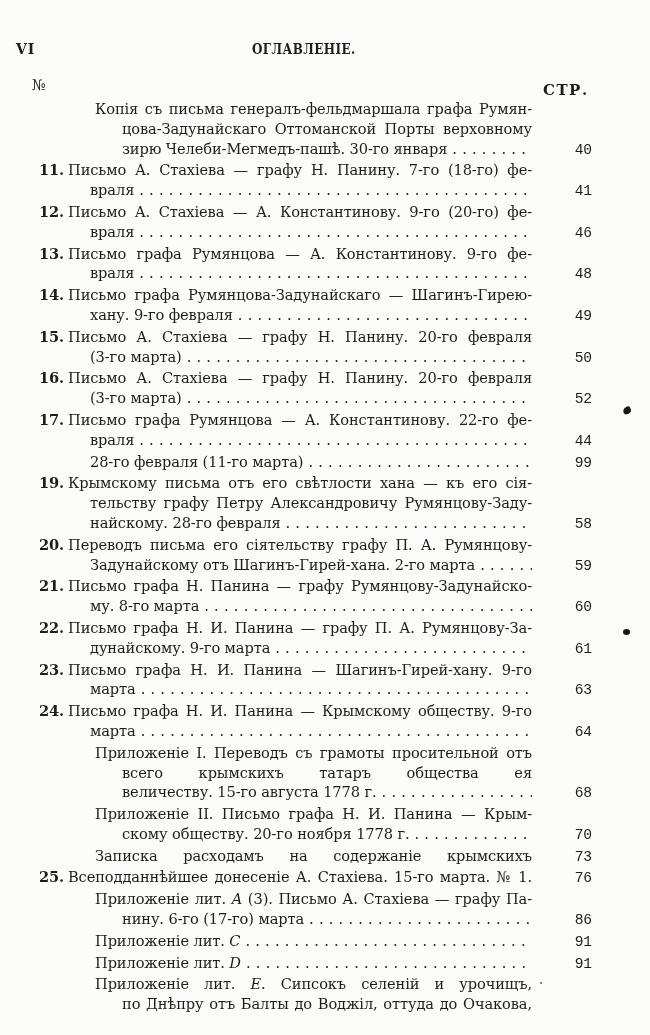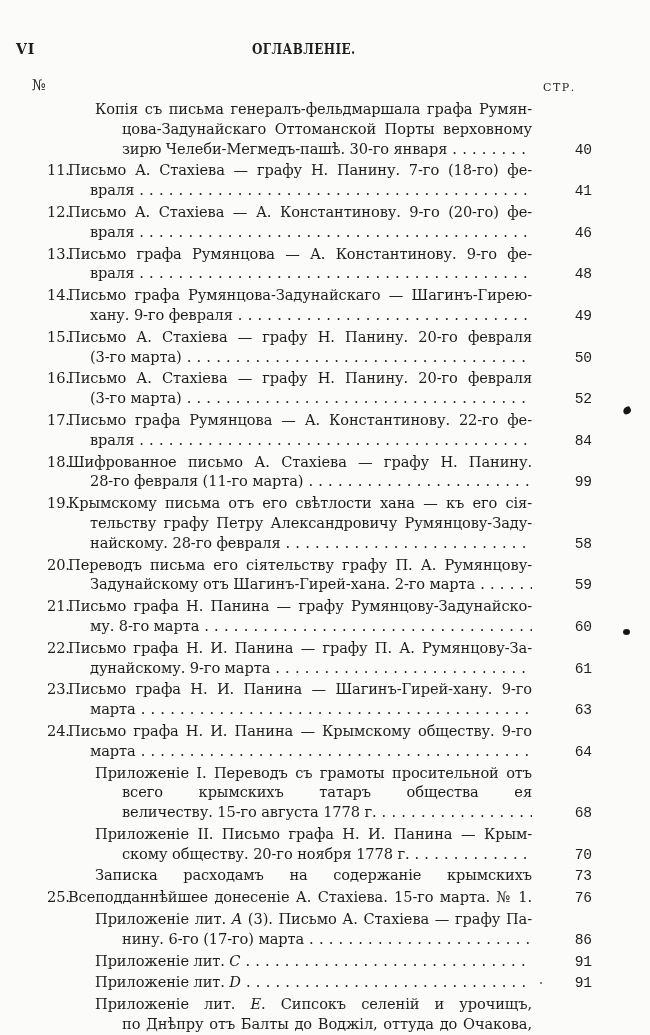--- a/index.html
+++ b/index.html
@@ -22,35 +22,35 @@
     font-size: 15px; font-weight: bold; letter-spacing: 0.5px;
     transform: scaleX(0.80); transform-origin: left top;
     white-space: nowrap;
   }
   .col-head-num {
     position: absolute; left: 32px; top: 77px;
     font-size: 14.5px;
   }
   .col-head-page {
     position: absolute; left: 543px; top: 81px;
-    font-size: 11px; font-weight: normal; letter-spacing: 1.5px;
+    font-size: 15px; font-weight: bold; letter-spacing: 1.5px;
   }
 
   
   .toc {
     position: absolute; left: 35px; top: 99px; width: 557px;
     font-size: 14.6px; line-height: 19.8px; letter-spacing: -0.1px;
   }
   .entry { margin: 0; }
   .line { display: flex; align-items: baseline; position: relative; }
   .line.main-first { padding-left: 33px; }
   .line.main-cont  { padding-left: 55px; }
   .line.sub-first  { padding-left: 60px; }
   .line.sub-cont   { padding-left: 87px; }
-  .num { position: absolute; left: 12px; top: 0; }
+  .num { position: absolute; left: 4px; top: 0; font-weight: bold; }
   .etext { white-space: nowrap; }
   .etext.fill {
     flex: 1 1 auto;
     white-space: normal;
     text-align: justify;
     text-align-last: justify;
     overflow: hidden; max-height: 19.8px;
   }
   .dots {
     flex: 1 1 auto; min-width: 0;
@@ -168,29 +168,24 @@
       </div>
       <div class="entry">
         <div class="line main-first">
           <span class="num">17.</span>
           <span class="etext fill">Письмо графа Румянцова — А. Константинову. 22-го фе-</span>
           <span class="pagecol"></span>
         </div>
         <div class="line main-cont">
           <span class="etext">враля</span>
           <span class="dots"></span>
-          <span class="pagecol">84</span>
-        </div>
-      </div>
-      <div class="entry">
-        <div class="line main-first">
-          <span class="num">18.</span>
-          <span class="etext fill">Шифрованное письмо А. Стахіева — графу Н. Панину.</span>
-          <span class="pagecol"></span>
-        </div>
+          <span class="pagecol">44</span>
+        </div>
+      </div>
+      <div class="entry">
         <div class="line main-cont">
           <span class="etext">28-го февраля (11-го марта)</span>
           <span class="dots"></span>
           <span class="pagecol">99</span>
         </div>
       </div>
       <div class="entry">
         <div class="line main-first">
           <span class="num">19.</span>
           <span class="etext fill">Крымскому письма отъ его свѣтлости хана — къ его сія-</span>

